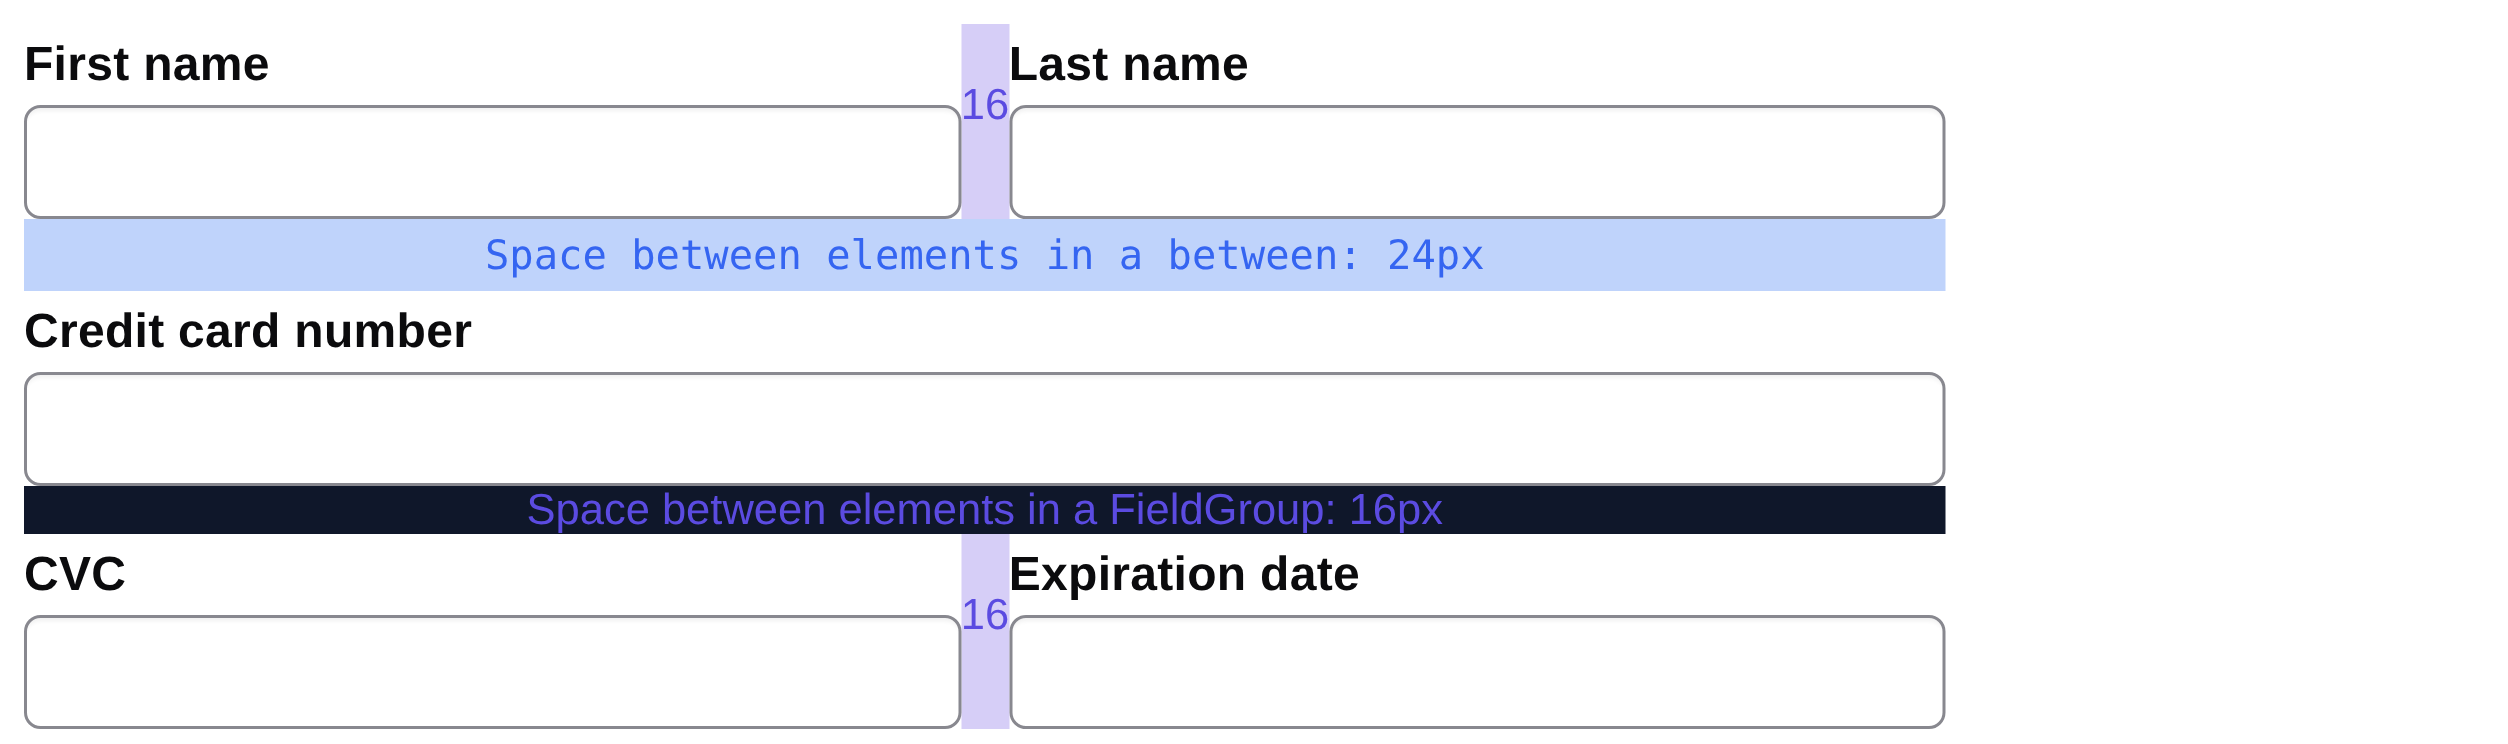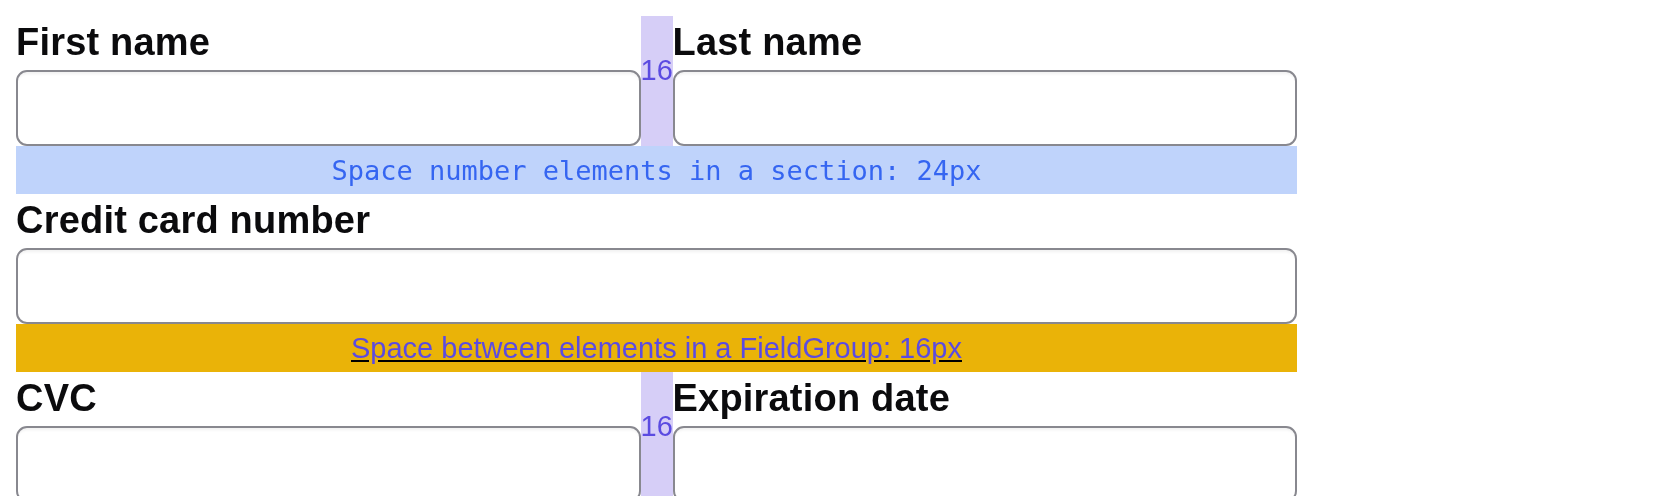--- a/index.html
+++ b/index.html
@@ -19,21 +19,21 @@
     position: relative;
     display: flex;
     gap: 32px;
   }
   .field { flex: 1; position: relative; z-index: 1; }
   .field-label {
     display: block;
     padding-top: 6px;
     height: 46px;
     line-height: 40px;
-    font-size: 38px;
+    font-size: 32px;
     font-weight: 600;
     color: #0b0b0d;
     letter-spacing: 0.2px;
   }
   .text-input {
     display: block;
     width: 100%;
     height: 76px;
     margin-top: 0;
     background: #ffffff;
@@ -76,23 +76,22 @@
   .spacer-band.section {
     height: 48px;
     background: #bfd3fb;
   }
   .spacer-band.section .spacer-text {
     font-family: "DejaVu Sans Mono", monospace;
     font-size: 27px;
     color: #3565f1;
   }
   .spacer-band.fieldgroup {
-    height: 48px;
-    background: #eab308;
-    text-decoration: underline;
+    height: 32px;
+    background: #0f172a;
   }
   .spacer-band.fieldgroup .spacer-text {
     font-family: "Liberation Sans", sans-serif;
     font-size: 29px;
     color: #5b4be1;
   }
 </style>
 </head>
 <body>
 
@@ -106,21 +105,21 @@
       <label class="field-label">First name</label>
       <input class="text-input" type="text" placeholder="" style="">
     </div>
     <div class="field">
       <label class="field-label">Last name</label>
       <input class="text-input" type="text" placeholder="" style="">
     </div>
   </div>
 
   <div class="spacer-band section">
-    <span class="spacer-text">Space number elements in a section: 24px</span>
+    <span class="spacer-text">Space between elements in a between: 24px</span>
   </div>
 
   <div class="row">
     <div class="field">
       <label class="field-label">Credit card number</label>
       <input class="text-input" type="text" placeholder="" style="">
     </div>
   </div>
 
   <div class="spacer-band fieldgroup">

